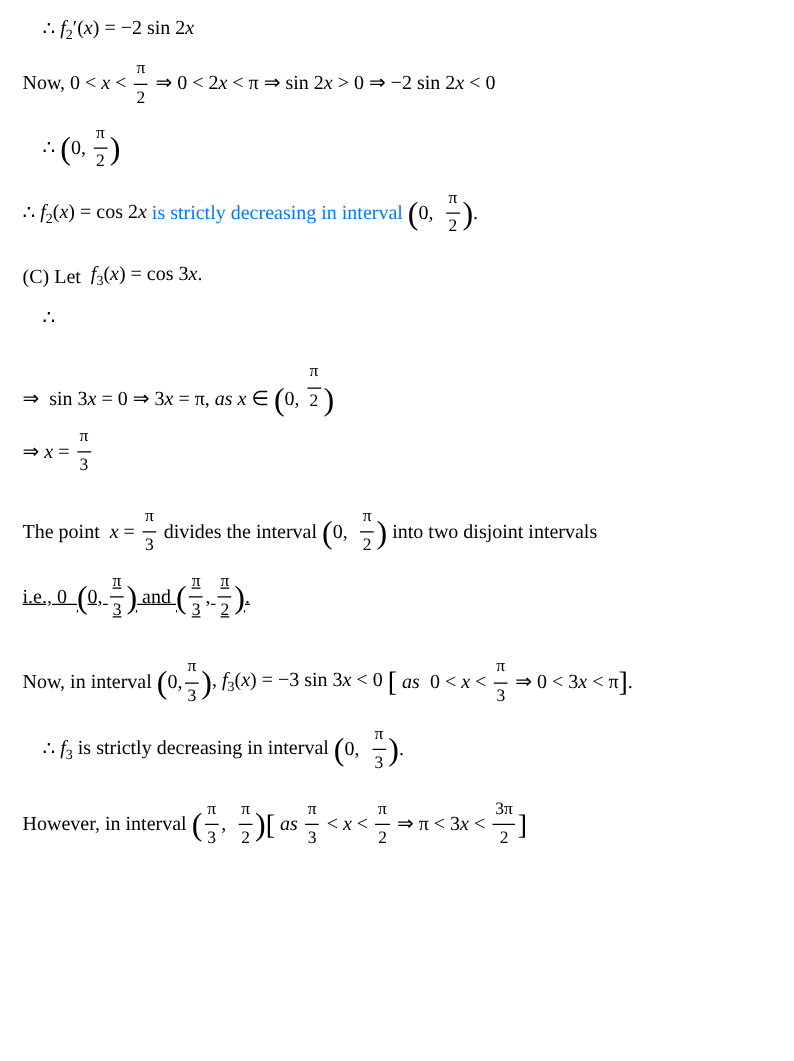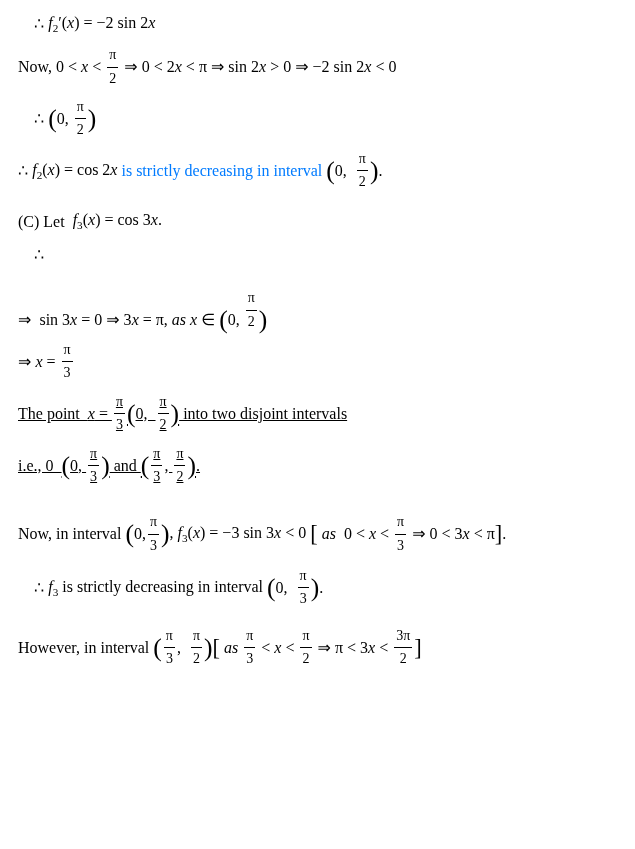--- a/index.html
+++ b/index.html
@@ -140,26 +140,27 @@
   </div>
 
   <div class="math-row" style="margin-top:2px;">
     <span>⇒ <i>x</i> =&nbsp;</span>
     <span class="frac">
       <span class="num">π</span>
       <span class="den">3</span>
     </span>
   </div>
 
-  <div class="math-row" style="margin-top:6px;text-decoration:underline;">
+  <div class="math-row" style="margin-top:18px;">
     <span>The point&nbsp; <i>x</i> =&nbsp;</span>
     <span class="frac">
       <span class="num">π</span>
       <span class="den">3</span>
     </span>
+    <span>&nbsp;divides the interval&nbsp;</span>
     <span class="paren-big">(</span>
     <span>0,&nbsp;&nbsp;</span>
     <span class="frac">
       <span class="num">π</span>
       <span class="den">2</span>
     </span>
     <span class="paren-big">)</span>
     <span>&nbsp;into two disjoint intervals</span>
   </div>
 

